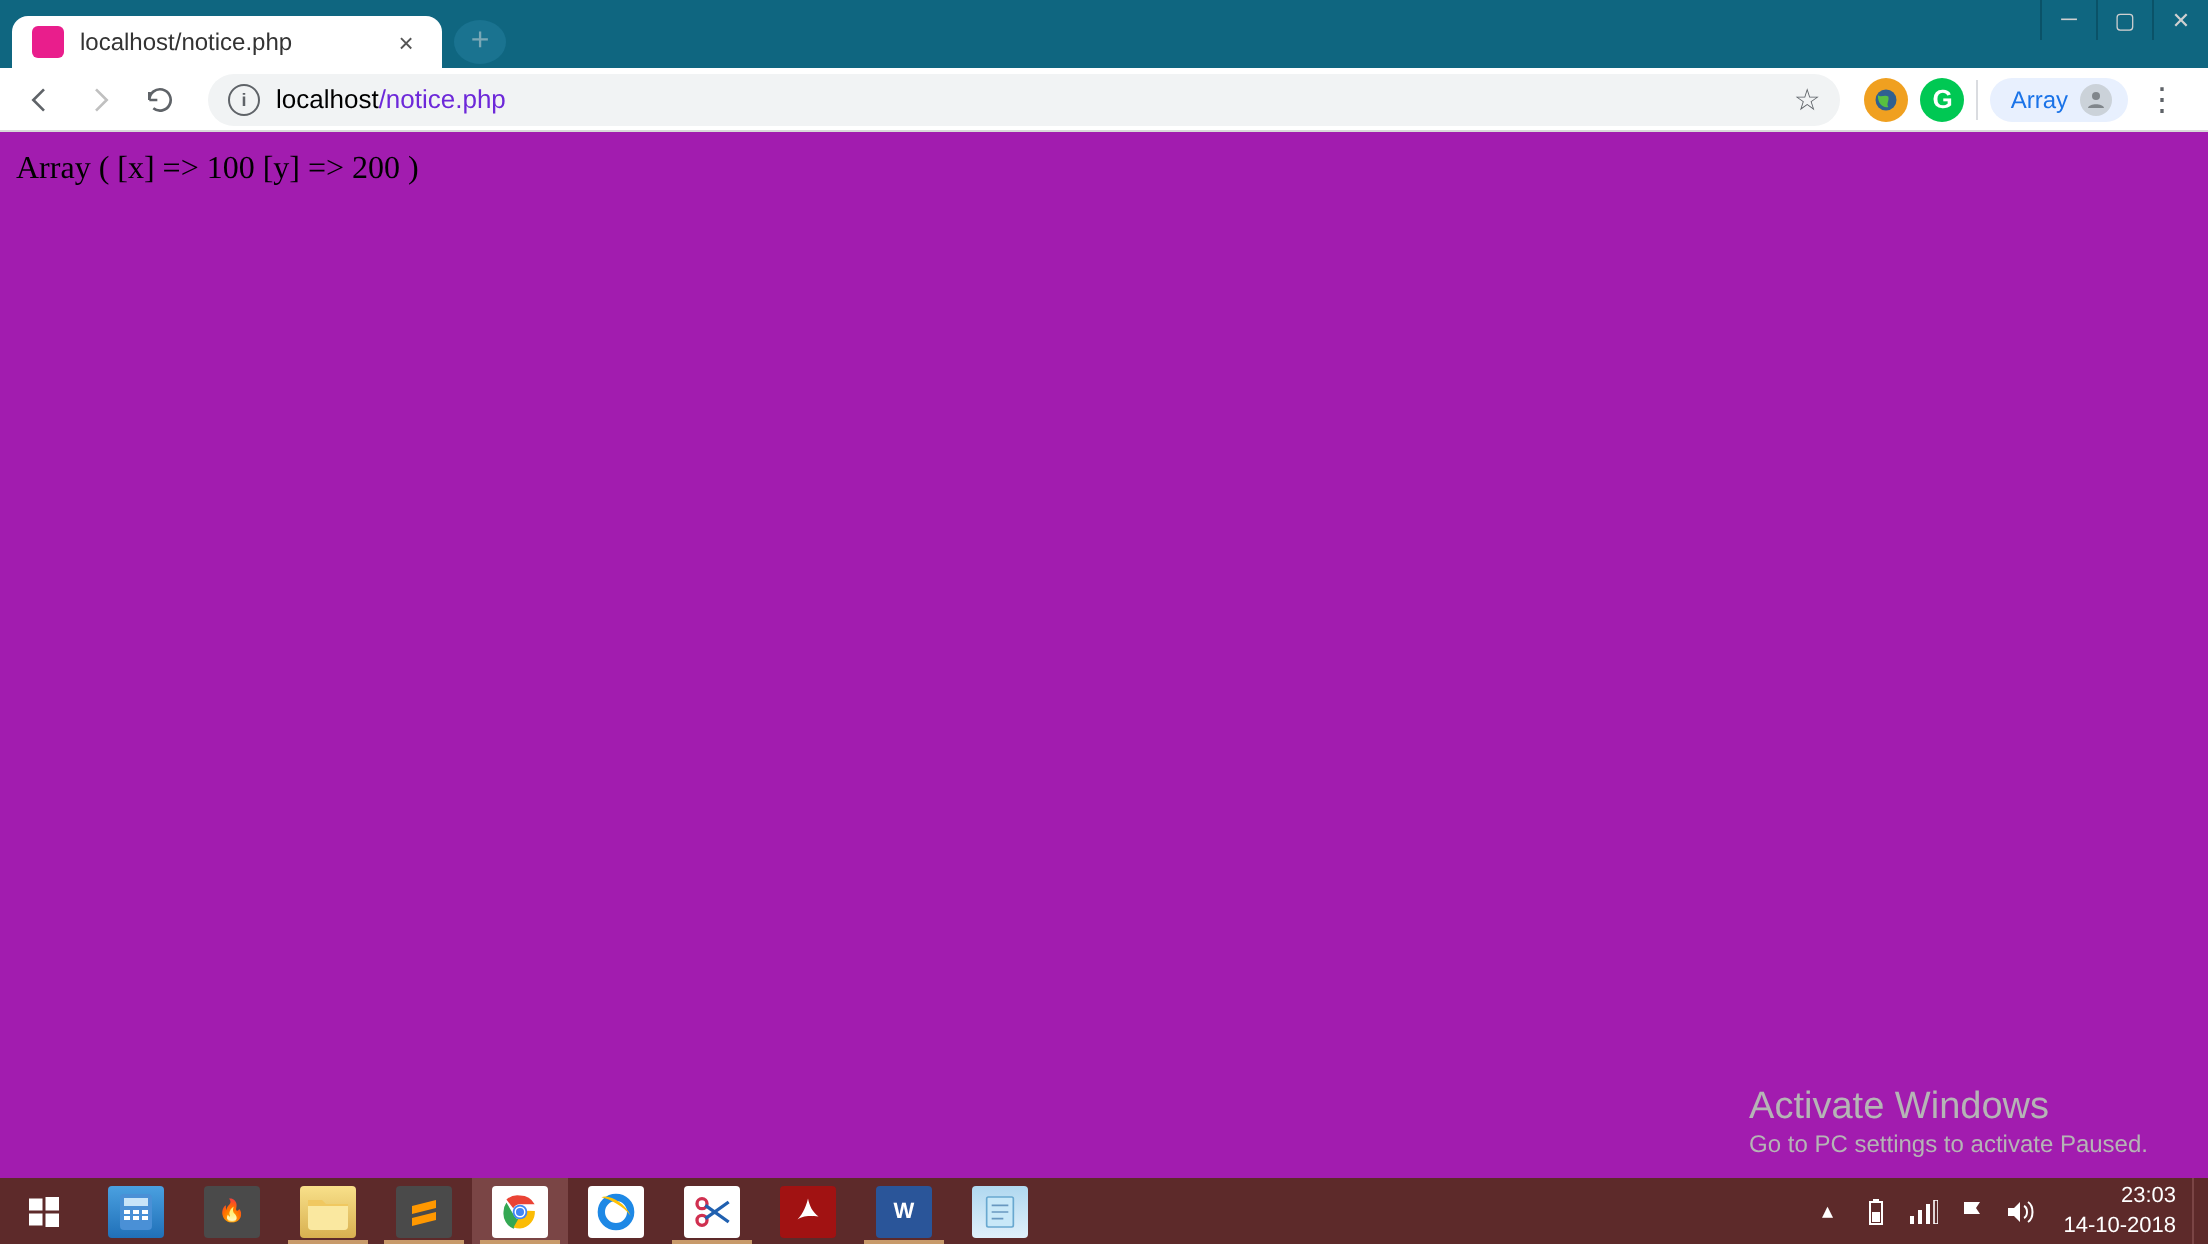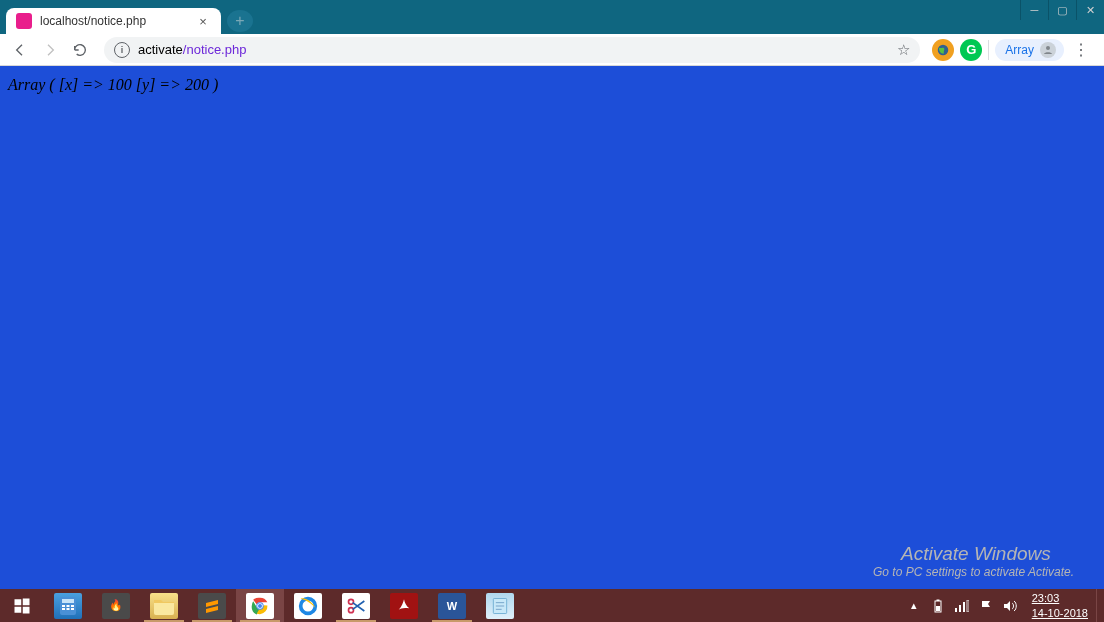--- a/index.html
+++ b/index.html
@@ -193,41 +193,39 @@
       display: flex;
       align-items: center;
       justify-content: center;
       color: #5f6368;
       font-size: 16px;
     }
 
     
     .content {
       height: 523px;
-      background: #1d4ed8;
+      background: #a21caf;
       padding: 10px 8px;
       font-family: "Times New Roman", serif;
       font-size: 16px;
       color: #000;
       position: relative;
-      font-style: italic;
     }
 
     .activate-watermark {
       position: absolute;
       right: 30px;
       bottom: 10px;
       text-align: left;
       color: #b5b5b5;
     }
     .activate-watermark .aw-title {
       font-size: 19px;
       font-weight: 400;
       font-family: "Segoe UI Light","Segoe UI",sans-serif;
-      margin-left: 28px;
     }
     .activate-watermark .aw-sub {
       font-size: 12px;
       font-family: "Segoe UI", sans-serif;
     }
 
     
     .taskbar {
       position: absolute;
       bottom: 0;
@@ -293,29 +291,28 @@
       font-size: 11px;
     }
     .systray .tray-icon {
       width: 16px;
       height: 16px;
       display: flex;
       align-items: center;
       justify-content: center;
     }
     .clock {
-      text-align: left;
+      text-align: right;
       padding: 0 8px;
       color: #fff;
       font-size: 11px;
       line-height: 1.3;
       display: flex;
       flex-direction: column;
       justify-content: center;
-      text-decoration: underline;
     }
     .show-desktop { width: 8px; border-left: 1px solid #7a4545; }
   </style>
 </head>
 <body>
 
 <div class="window-titlebar"></div>
 <div class="window-controls">
   <div class="window-btn">─</div>
   <div class="window-btn">▢</div>
@@ -344,21 +341,21 @@
   </div>
   <div class="nav-btn">
     <svg viewBox="0 0 24 24">
         <path fill="none" stroke="currentColor" stroke-width="2" d="M4 12a8 8 0 1 1 3 6.2M4 12V6M4 12h6"></path>
       </svg>
   </div>
 
   <div class="address-bar">
     <div class="site-info">i</div>
     <div class="url-text">
-      <span class="url-host">activate</span><span class="url-path">/notice.php</span>
+      <span class="url-host">localhost</span><span class="url-path">/notice.php</span>
     </div>
     <div class="star">☆</div>
   </div>
 
   <div class="toolbar-right">
     <div class="ext-icon ext-1">
       <svg width="14" height="14" viewBox="0 0 24 24">
           <circle cx="12" cy="12" r="9" fill="#306090"></circle>
           <path fill="#58c040" d="M5 8c3 2 6-1 9 1 1 4-2 6 0 9-5 1-9-3-9-10z"></path>
         </svg>
@@ -376,21 +373,21 @@
     </div>
     <div class="menu-dots">⋮</div>
   </div>
 </div>
 
 <div class="content">
   <span>Array ( [x] =&gt; 100 [y] =&gt; 200 )</span>
 
   <div class="activate-watermark">
     <div class="aw-title">Activate Windows</div>
-    <div class="aw-sub">Go to PC settings to activate Activate.</div>
+    <div class="aw-sub">Go to PC settings to activate Paused.</div>
   </div>
 </div>
 
 <div class="taskbar">
   <div class="start-btn">
     <svg viewBox="0 0 24 24">
       <rect x="2" y="3" width="9" height="8"></rect>
         <rect x="13" y="2" width="9" height="9"></rect>
       <rect x="2" y="13" width="9" height="8"></rect>
         <rect x="13" y="13" width="9" height="9"></rect>

